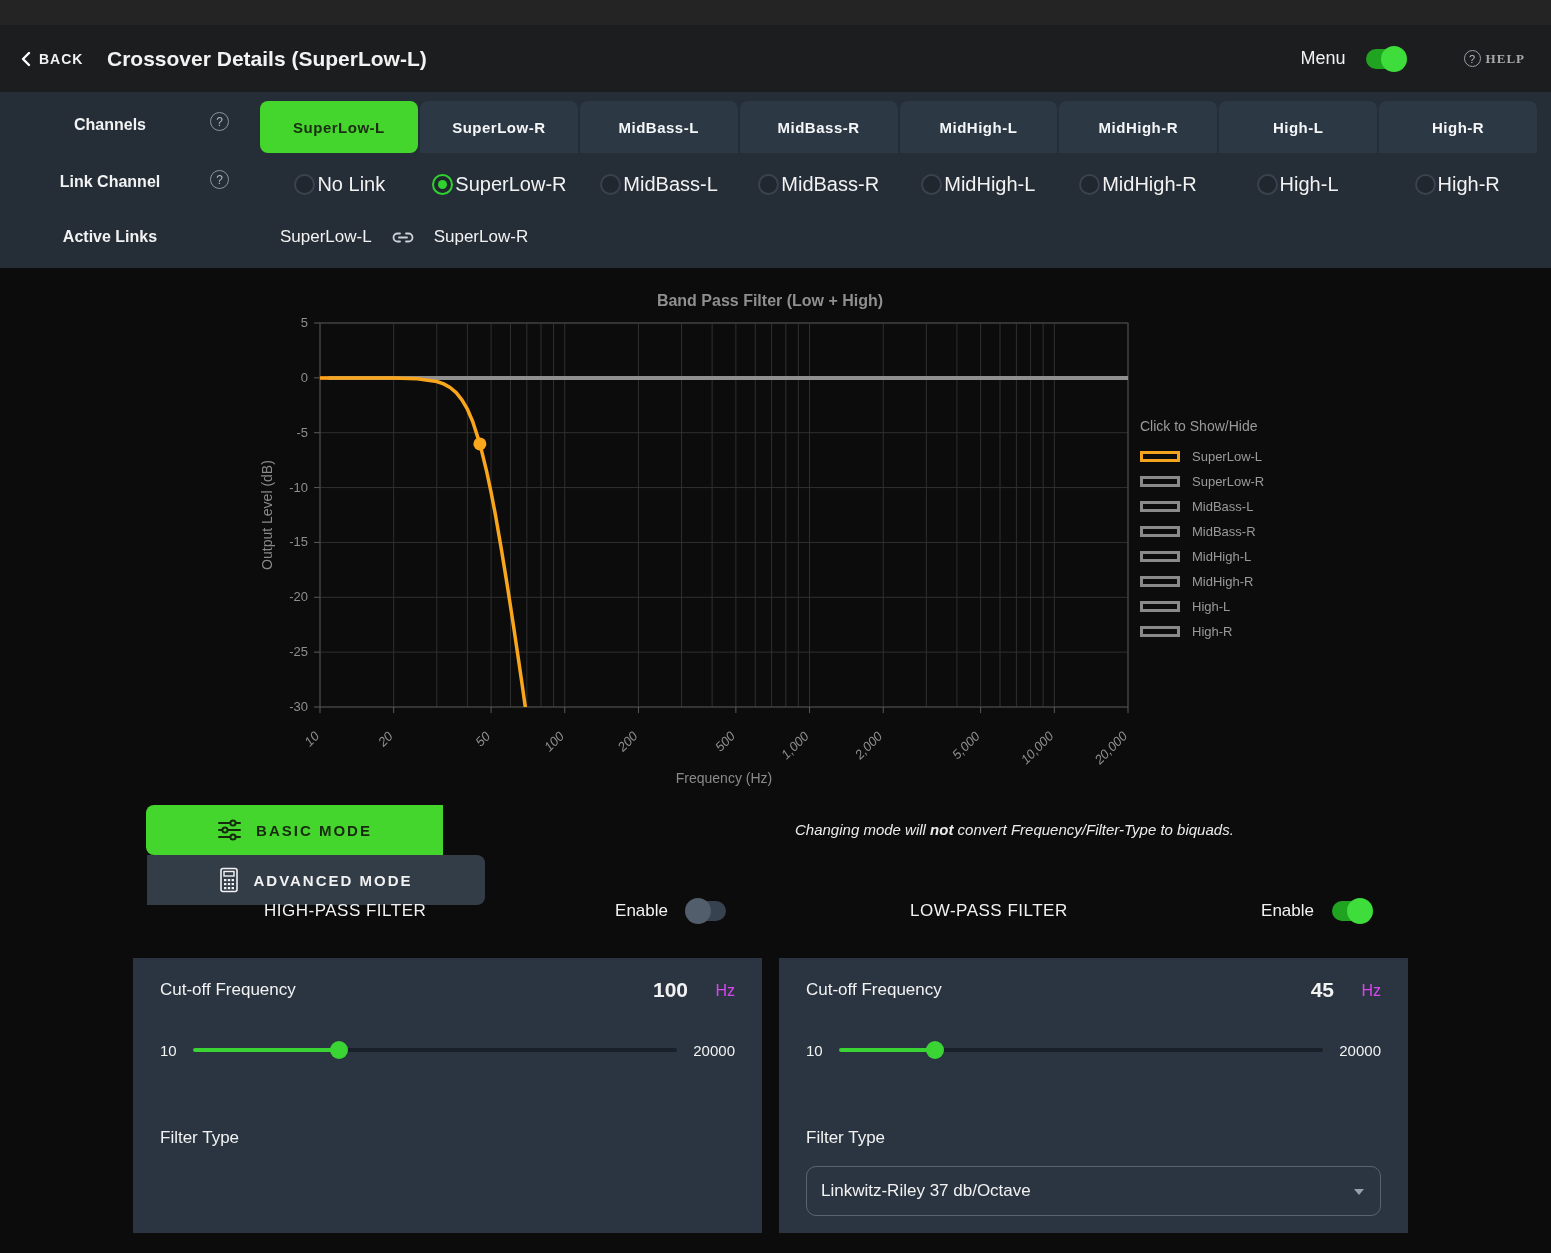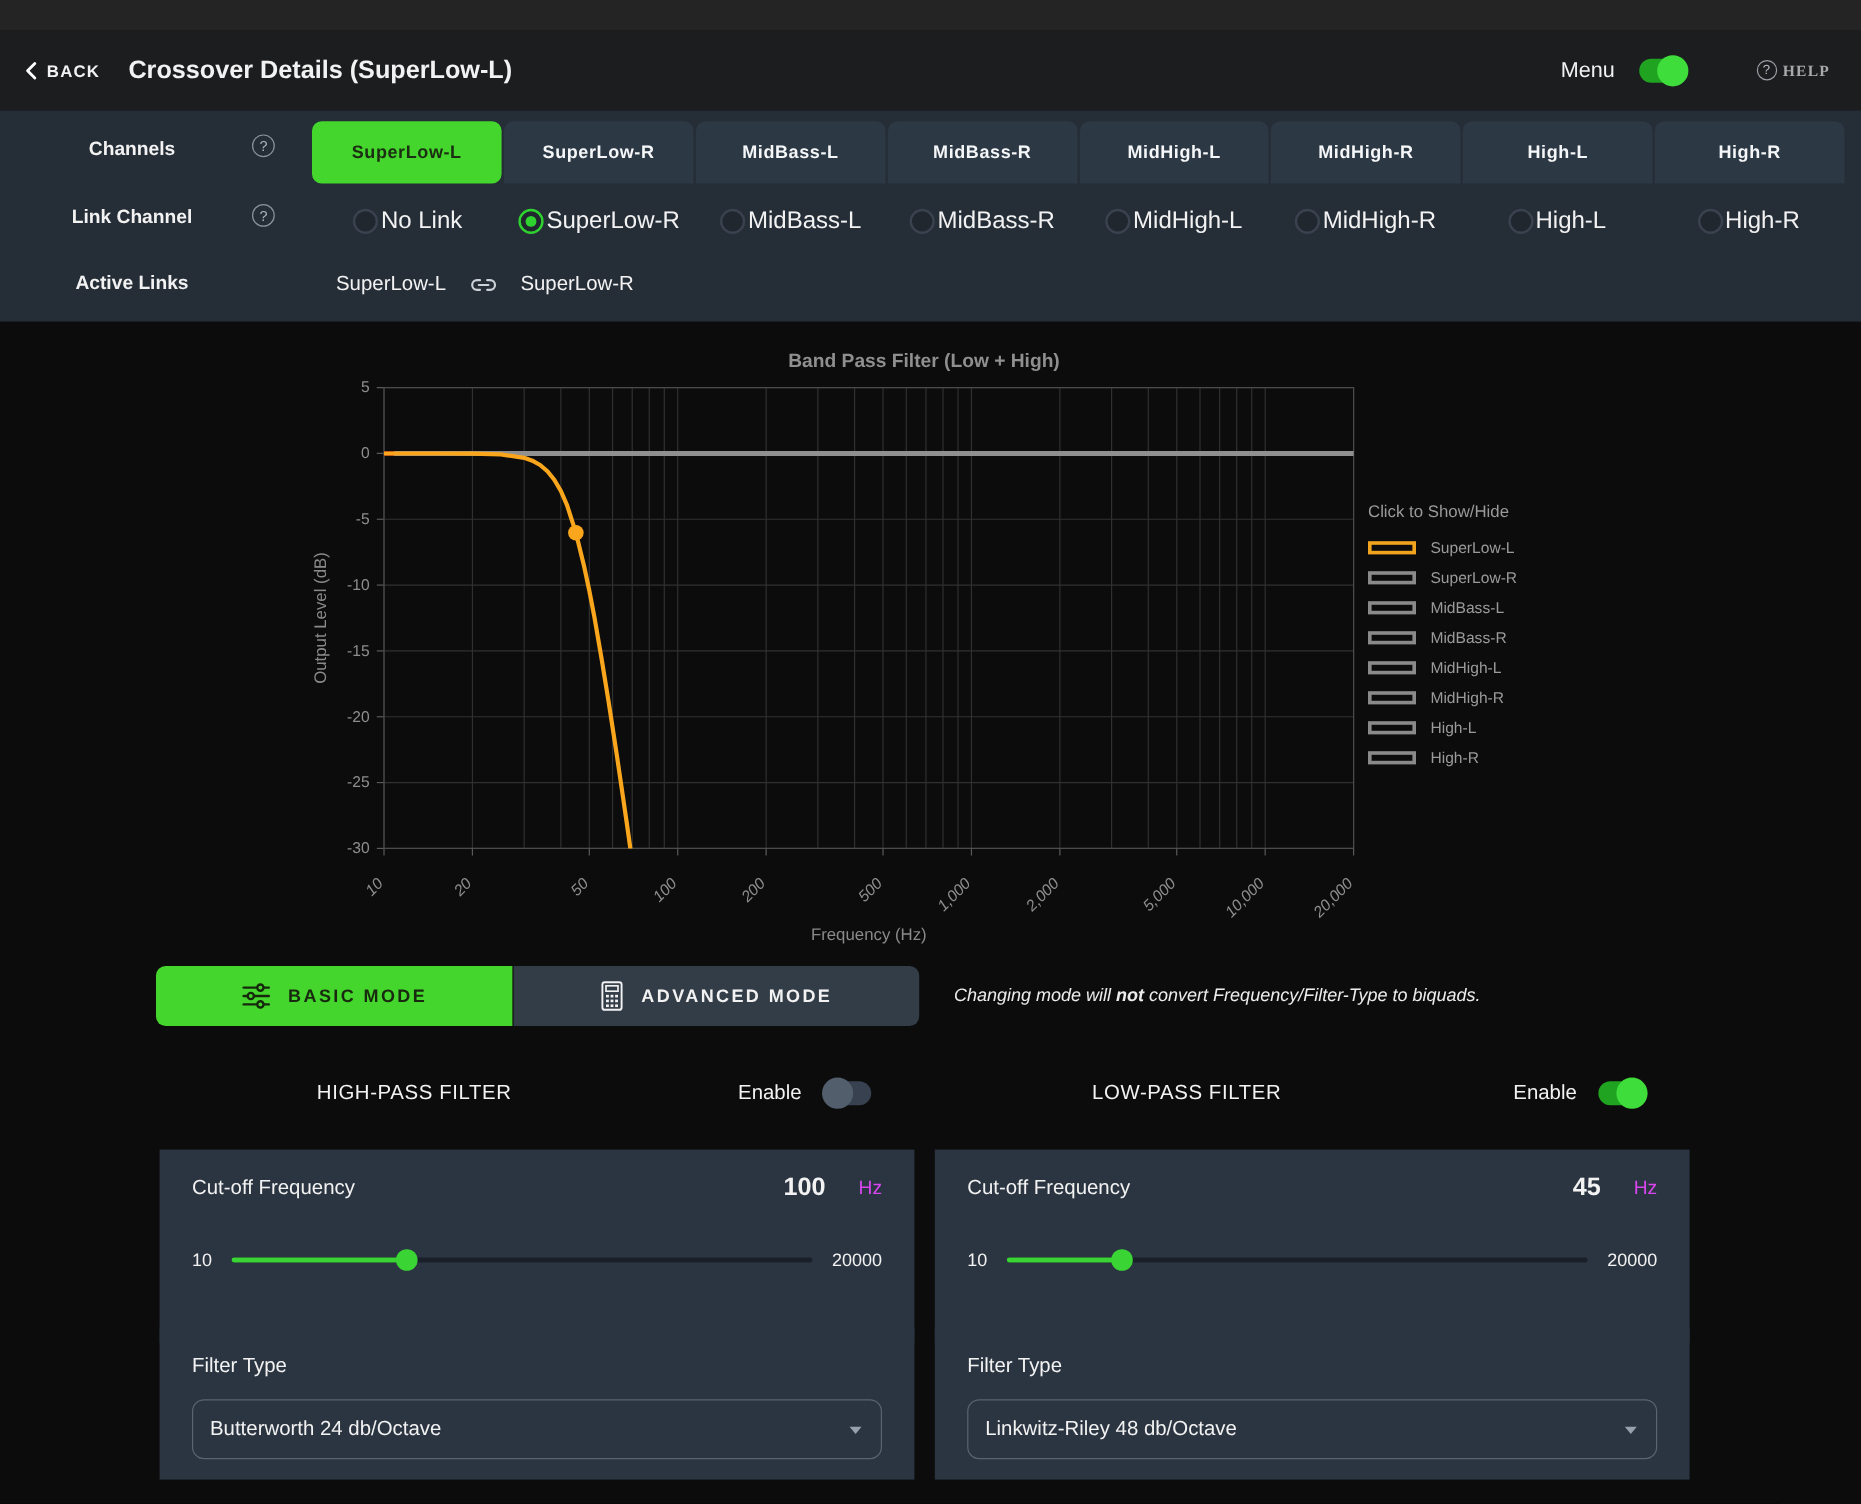--- a/index.html
+++ b/index.html
@@ -42,21 +42,21 @@
 
   
   #chart-svg { position:absolute; top:268px; left:0; }
   #legend { position:absolute; left:1140px; top:418px; width:270px; }
   .legend-title { font-size:14px; color:#9a9a9a; margin-bottom:10px; }
   .legend-item { display:flex; align-items:center; gap:12px; height:25px; cursor:pointer; }
   .legend-swatch { width:40px; height:11px; border:3px solid #8a8a8a; background:transparent; }
   .legend-label { font-size:13px; color:#9a9a9a; }
 
   
-  #mode-row { position:absolute; top:805px; left:130px; display:flex; }
+  #mode-row { position:absolute; top:805px; left:146px; display:flex;flex-direction:column; }
   .mode-btn { height:50px; display:flex; align-items:center; justify-content:center; gap:14px; font-size:15px; font-weight:bold; letter-spacing:2px; cursor:pointer; }
   #basic-mode { width:297px; background:#44d62c; color:#18290f; border-radius:8px 0 0 8px; }
   #advanced-mode { width:338px; background:#333d48; color:#f2f2f2; border-radius:0 8px 8px 0; margin-left:1px; }
   #mode-note { position:absolute; left:795px; top:821px; font-size:15px; font-style:italic; color:#ececec; }
   #mode-note .b { font-weight:bold; }
 
   
   .filter-header { position:absolute; top:893px; width:629px; height:36px; display:flex; align-items:center; }
   #hp-header { left:133px; } #lp-header { left:779px; }
   .filter-title { margin-left:131px; font-size:17px; letter-spacing:.5px; }
@@ -378,27 +378,23 @@
         <div class="slider-line"></div>
         <div class="slider-fill" style="width: 19.7881%;"></div>
         <div class="slider-knob" style="left: calc(19.7881% - 9px);"></div>
       </div>
       <span>20000</span>
     </div>
   </div>
 
   <div id="hp-type" class="type-card">
     <div class="card-label">Filter Type</div>
-    <div class="select-box">
-      <span>Butterworth 24 db/Octave</span>
-      <span class="select-caret"></span>
-    </div>
   </div>
 
   <div id="lp-type" class="type-card">
     <div class="card-label">Filter Type</div>
     <div class="select-box">
-      <span>Linkwitz-Riley 48 db/Octave</span>
+      <span>Linkwitz-Riley 37 db/Octave</span>
       <span class="select-caret"></span>
     </div>
   </div>
 
 </div>
 
 </body></html>

